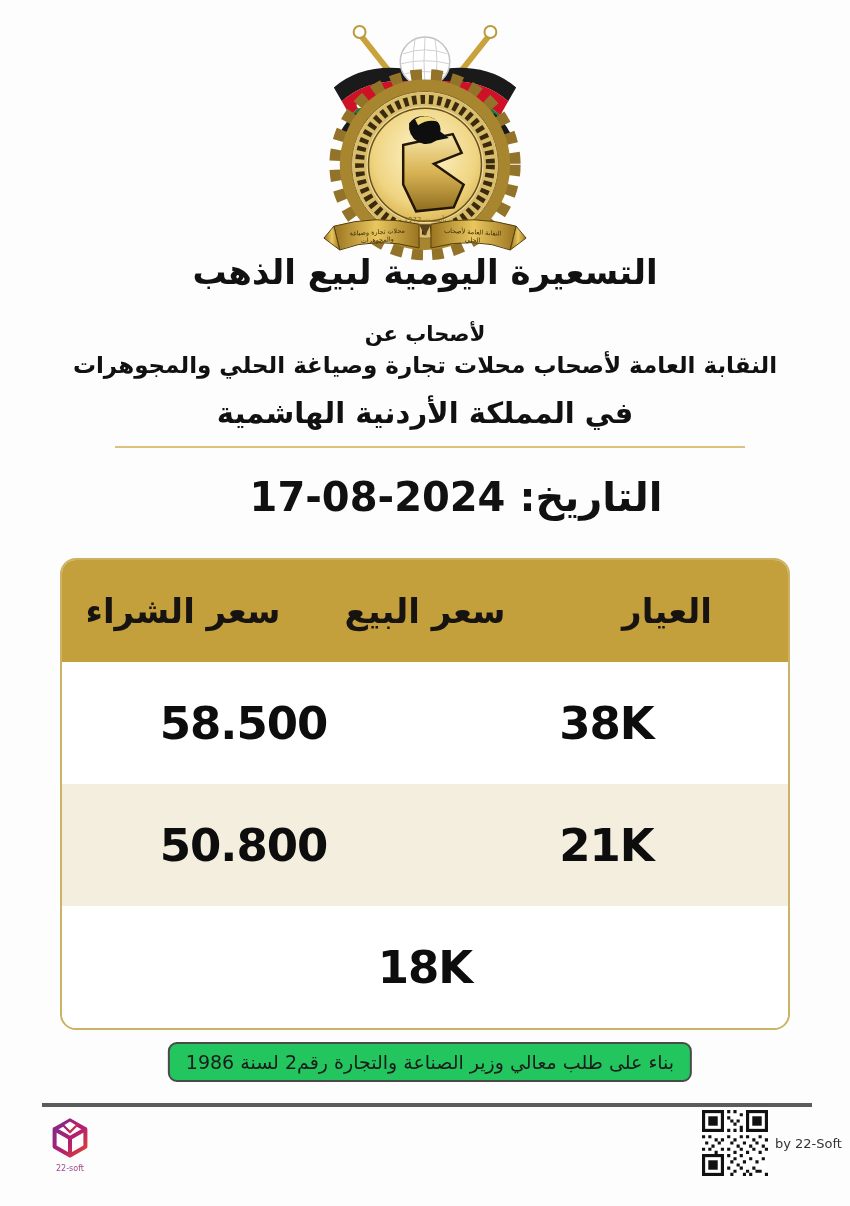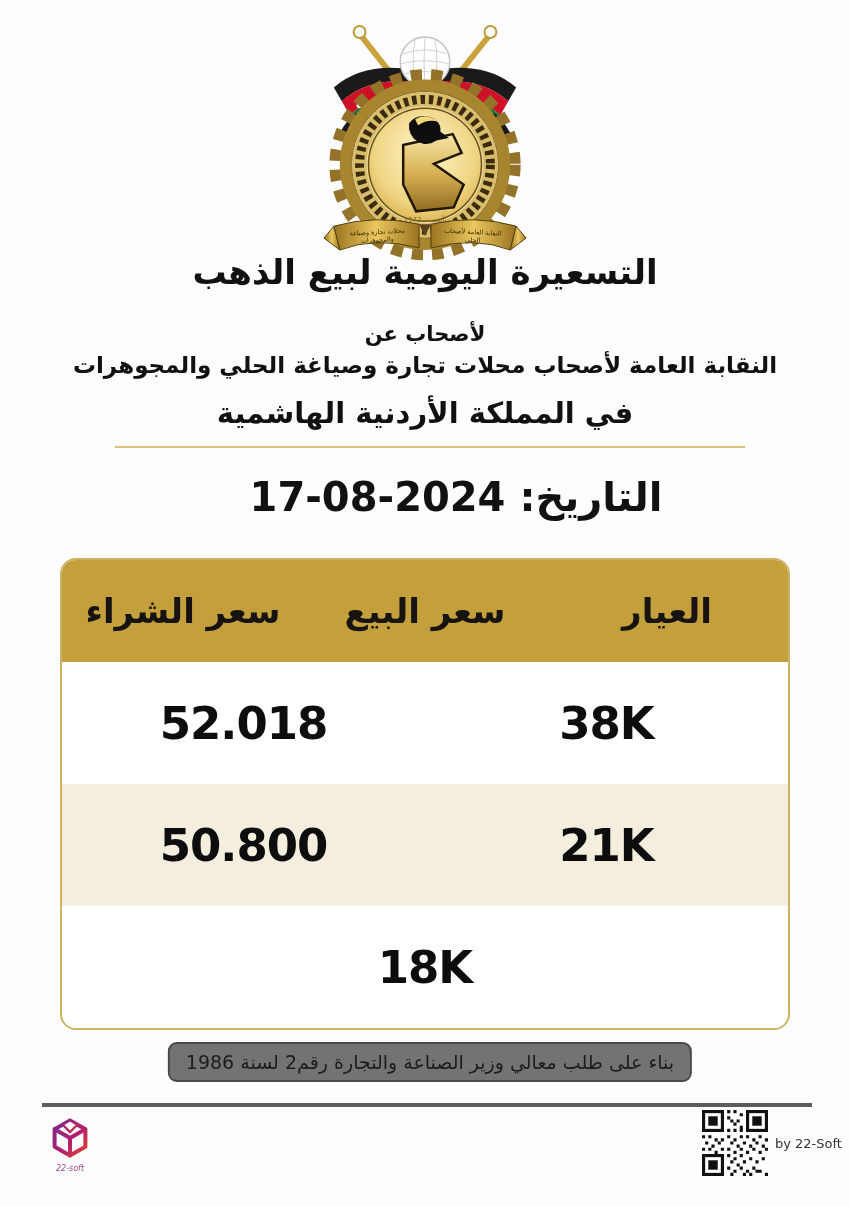--- a/index.html
+++ b/index.html
@@ -40,28 +40,28 @@
   .tr.body.alt{background:var(--beige-row,#F4EEDF);}
   .td{flex:1;text-align:center;}
   .tr.head .td{font-size:34px;font-weight:bold;color:#171310;}
   .tr.body .td{font-size:45px;font-weight:bold;color:#0d0d0d;letter-spacing:-1px;}
 
   
   .note-box{
     position:absolute;top:1042px;left:50%;transform:translateX(calc(-50% + 5px));
     border:2px solid #4a4a4a;border-radius:9px;
     padding:7px 16px;font-size:19px;direction:rtl;white-space:nowrap;
-    color:#1c1c1c;background:#737373;
+    color:#1c1c1c;background:#22c55e;
   }
 
   .bottom-divider{position:absolute;top:1103px;left:42px;width:770px;height:4px;
     background:var(--divider-dark,#5B5B5B);}
 
   .brand{position:absolute;left:40px;top:1116px;width:60px;text-align:center;}
-  .brand-caption{font-size:8px;color:#a14a8c;margin-top:0px;font-style:italic;}
+  .brand-caption{font-size:8px;color:#a14a8c;margin-top:0px;}
 
   .qr-group{position:absolute;left:702px;top:1110px;display:flex;align-items:center;gap:7px;}
   .qr-caption{font-size:13px;color:#333;white-space:nowrap;}
 </style>
 </head>
 <body>
 
 <div class="emblem">
   <svg width="218" height="244" viewBox="0 0 220 246">
     <defs>
@@ -158,21 +158,21 @@
 </div>
 
 <div class="price-table">
   <div class="tr head">
     <div class="td">العيار</div>
     <div class="td">سعر البيع</div>
     <div class="td">سعر الشراء</div>
   </div>
   <div class="tr body">
     <div class="td">38K</div>
-    <div class="td">52.018</div>
+    <div class="td">58.500</div>
   </div>
   <div class="tr body alt">
     <div class="td">21K</div>
     <div class="td">50.800</div>
   </div>
   <div class="tr body">
     <div class="td">18K</div>
   </div>
 </div>
 

